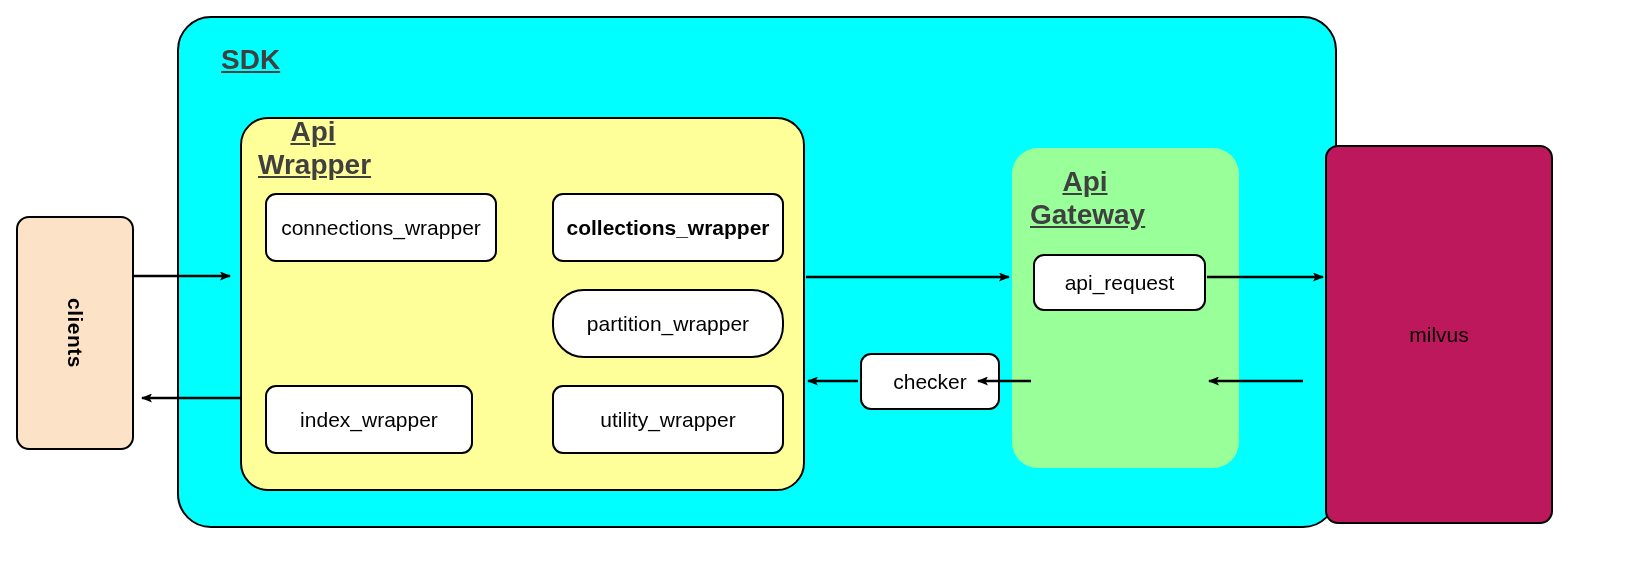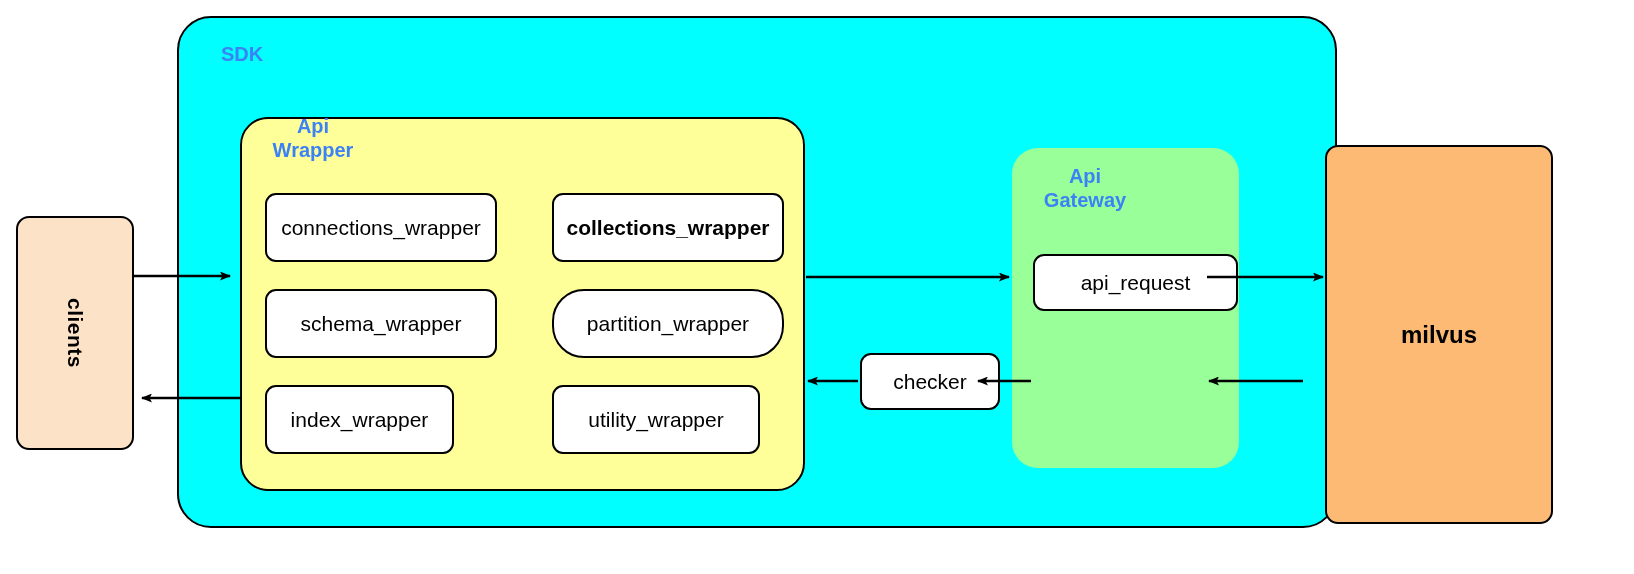--- a/index.html
+++ b/index.html
@@ -69,36 +69,37 @@
     font-size: 21px;
     font-weight: bold;
     writing-mode: vertical-rl;
     text-orientation: mixed;
     white-space: nowrap;
     letter-spacing: 0.5px;
   }
 
   
   .node-milvus {
-    background: #fdba74;
+    background: #be185d;
     border: 2px solid #000000;
     border-radius: 13px;
-    font-size: 24px;
-    font-weight: bold;
+    font-size: 21px;
+    font-weight: normal;
   }
 
   
   .container-title {
     position: absolute;
-    font-size: 20px;
+    font-size: 28px;
     font-weight: bold;
-    color: #3b82f6;
+    color: #404040;
     line-height: 1.18;
     white-space: pre-line;
     text-align: center;
+    text-decoration: underline;
   }
 
   
   .arrow-layer {
     position: absolute;
     left: 0;
     top: 0;
     width: 1634px;
     height: 574px;
     pointer-events: none;
@@ -112,42 +113,39 @@
   <div class="box container-sdk" style="left:177px; top:16px; width:1160px; height:512px;"></div>
   <div class="container-title" style="left:221px; top:43px; width:60px; text-align:left;">SDK</div>
 
   <div class="box container-wrapper" style="left:240px; top:117px; width:565px; height:374px;"></div>
   <div class="container-title" style="left:258px; top:115px; width:110px; text-align:center;">Api
 Wrapper</div>
 
   <div class="box node-white" style="left:265px; top:193px; width:232px; height:69px;">
     <span>connections_wrapper</span>
   </div>
-  <div class="box node-white" style="left:265px; top:289px; width:232px; height:69px;">
-    <span>schema_wrapper</span>
-  </div>
-  <div class="box node-white" style="left:265px; top:385px; width:189px; height:69px;">
+  <div class="box node-white" style="left:265px; top:385px; width:208px; height:69px;">
     <span>index_wrapper</span>
   </div>
 
   <div class="box node-white" style="left:552px; top:193px; width:232px; height:69px;font-weight:bold;">
     <span>collections_wrapper</span>
   </div>
   <div class="box node-white" style="left:552px; top:289px; width:232px; height:69px;border-radius:32px;">
     <span>partition_wrapper</span>
   </div>
-  <div class="box node-white" style="left:552px; top:385px; width:208px; height:69px;">
+  <div class="box node-white" style="left:552px; top:385px; width:232px; height:69px;">
     <span>utility_wrapper</span>
   </div>
 
   <div class="box container-gateway" style="left:1012px; top:148px; width:227px; height:320px;"></div>
   <div class="container-title" style="left:1030px; top:165px; width:110px; text-align:center;">Api
 Gateway</div>
 
-  <div class="box node-white" style="left:1033px; top:254px; width:205px; height:57px;">
+  <div class="box node-white" style="left:1033px; top:254px; width:173px; height:57px;">
     <span>api_request</span>
   </div>
 
   <div class="box node-white" style="left:860px; top:353px; width:140px; height:57px;">
     <span>checker</span>
   </div>
 
   <div class="box node-clients" style="left:16px; top:216px; width:118px; height:234px;">
     <span class="vlabel">clients</span>
   </div>

